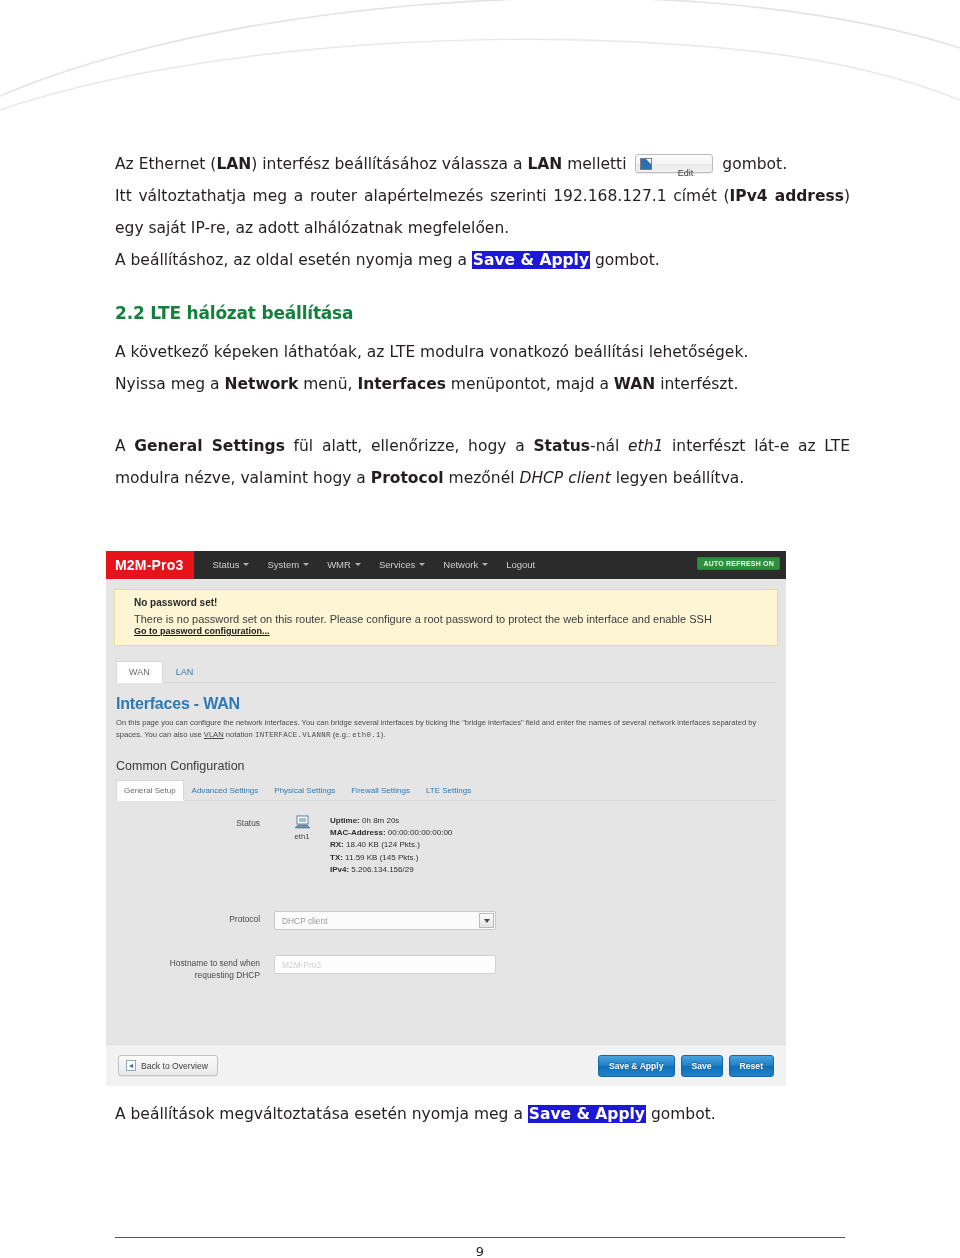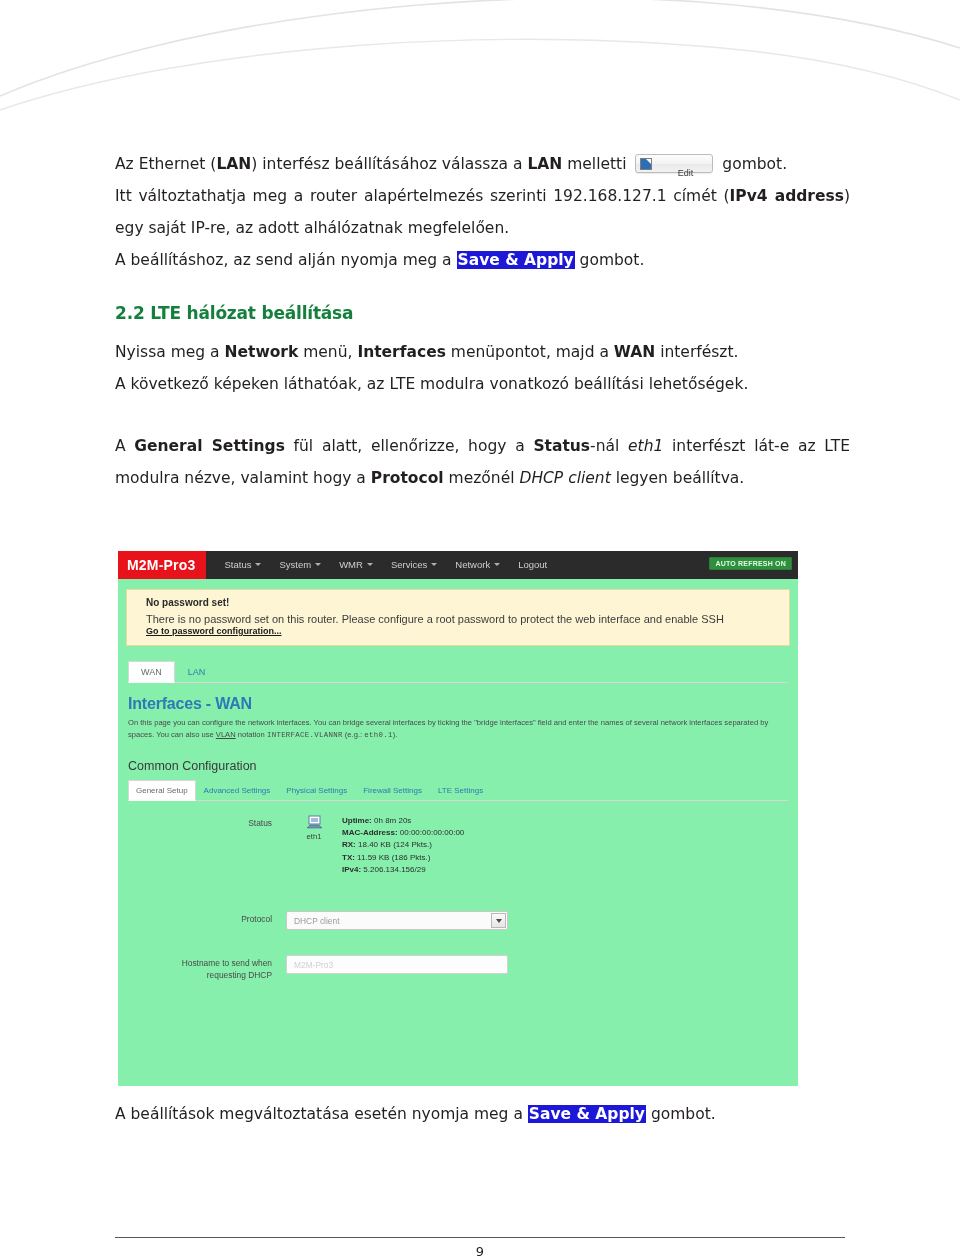--- a/index.html
+++ b/index.html
@@ -59,23 +59,23 @@
   }
 
   .h2 {
     font-size:17px; font-weight:bold; color:#15803d;
     margin:0; padding:0; line-height:30px;
     letter-spacing:-0.2px;
   }
 
   
   .shot {
-    position:absolute; left:118px; top:551px;
+    position:absolute; left:106px; top:551px;
     width:680px; height:535px;
-    background:#86efac;
+    background:#e5e5e5;
     font-family:"Liberation Sans", sans-serif;
     overflow:hidden;
   }
 
   
   .navbar {
     height:28px; background:#2b2b2b; display:flex; align-items:center;
     position:relative;
   }
   .brand {
@@ -260,34 +260,34 @@
 
   <p class="para">
     <span>Az Ethernet (</span><span class="b">LAN</span><span>) interfész beállításához válassza a </span><span class="b">LAN</span><span> melletti </span><span class="edit-btn"><span class="pencil"></span><span class="etxt">Edit</span></span><span> gombot.</span>
   </p>
 
   <p class="para">
     <span>Itt változtathatja meg a router alapértelmezés szerinti 192.168.127.1 címét (</span><span class="b">IPv4 address</span><span>) egy saját IP-re, az adott alhálózatnak megfelelően.</span>
   </p>
 
   <p class="para nojust">
-    <span>A beállításhoz, az send alján nyomja meg a </span><span class="hl">Save &amp; Apply</span><span> gombot.</span>
+    <span>A beállításhoz, az oldal esetén nyomja meg a </span><span class="hl">Save &amp; Apply</span><span> gombot.</span>
   </p>
 
   <div style="height:22px"></div>
 
   <h2 class="h2">2.2 LTE hálózat beállítása</h2>
 
   <div style="height:8px"></div>
+
+  <p class="para nojust">A következő képeken láthatóak, az LTE modulra vonatkozó beállítási lehetőségek.</p>
 
   <p class="para nojust">
     <span>Nyissa meg a </span><span class="b">Network</span><span> menü, </span><span class="b">Interfaces</span><span> menüpontot, majd a </span><span class="b">WAN</span><span> interfészt.</span>
   </p>
-
-  <p class="para nojust">A következő képeken láthatóak, az LTE modulra vonatkozó beállítási lehetőségek.</p>
 
   <div style="height:30px"></div>
 
   <p class="para">
     <span>A </span><span class="b">General Settings</span><span> fül alatt, ellenőrizze, hogy a </span><span class="b">Status</span><span>-nál </span><span class="i">eth1</span><span> interfészt lát-e az LTE modulra nézve, valamint hogy a </span><span class="b">Protocol</span><span> mezőnél </span><span class="i">DHCP client</span><span> legyen beállítva.</span>
   </p>
 
 </div>
 
 <div class="shot">
@@ -347,21 +347,21 @@
               <rect x="5" y="3" width="7" height="4" fill="#9fc0dd"></rect>
               <path d="M1 13 L16 13 L13 10 L4 10 Z" fill="#6f92b5" stroke="#4a6a8a" stroke-width="0.6"></path>
             </svg>
           </div>
           <div class="ifname">eth1</div>
         </div>
         <div class="statlist">
           <div><b>Uptime:</b><span> 0h 8m 20s</span></div>
           <div><b>MAC-Address:</b><span> 00:00:00:00:00:00</span></div>
           <div><b>RX:</b><span> 18.40 KB (124 Pkts.)</span></div>
-          <div><b>TX:</b><span> 11.59 KB (186 Pkts.)</span></div>
+          <div><b>TX:</b><span> 11.59 KB (145 Pkts.)</span></div>
           <div><b>IPv4:</b><span> 5.206.134.156/29</span></div>
         </div>
       </div>
     </div>
 
     <div style="height:22px"></div>
 
     <div class="frow">
       <div class="flabel">Protocol</div>
       <div class="fval">
@@ -383,20 +383,30 @@
       </div>
       <div class="fval">
         <div class="textinput">
           <div class="ph">M2M-Pro3</div>
         </div>
       </div>
     </div>
 
   </div>
 
+  <div class="shotfoot">
+    <div class="btn-gray">
+      <span class="backicon"></span>
+      <span>Back to Overview</span>
+    </div>
+    <div class="footspacer"></div>
+    <div class="btn-blue">Save &amp; Apply</div>
+    <div class="btn-blue">Save</div>
+    <div class="btn-blue">Reset</div>
+  </div>
 
 </div>
 
 <div style="position:absolute; left:115px; top:1098px; width:735px;">
   <p class="para nojust">
     <span>A beállítások megváltoztatása esetén nyomja meg a </span><span class="hl">Save &amp; Apply</span><span> gombot.</span>
   </p>
 </div>
 
 <div class="footline"></div>

